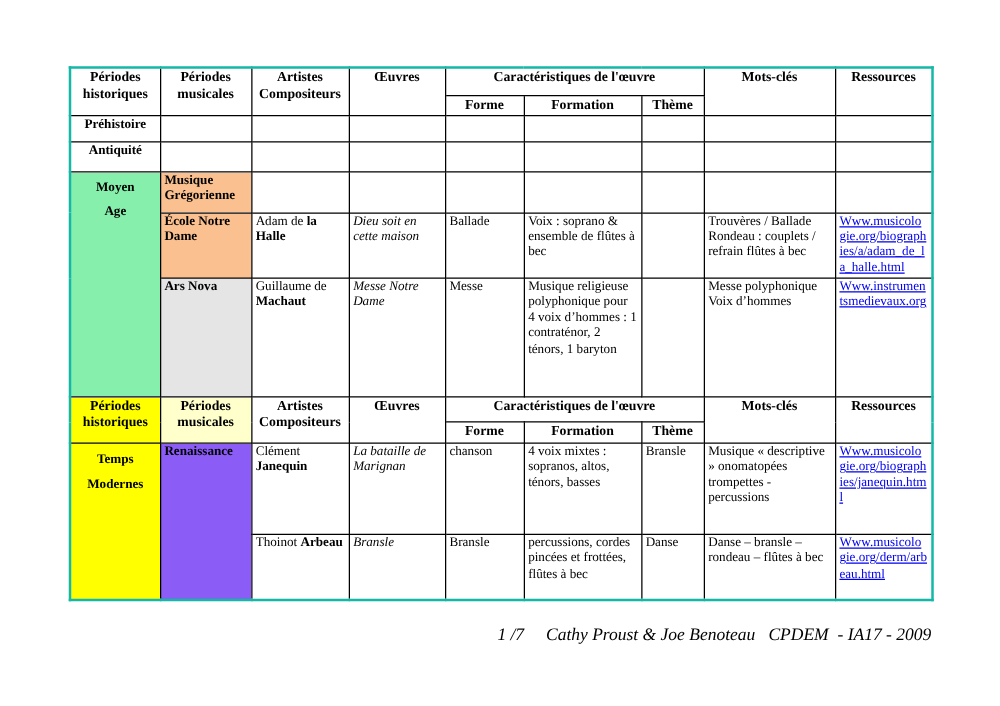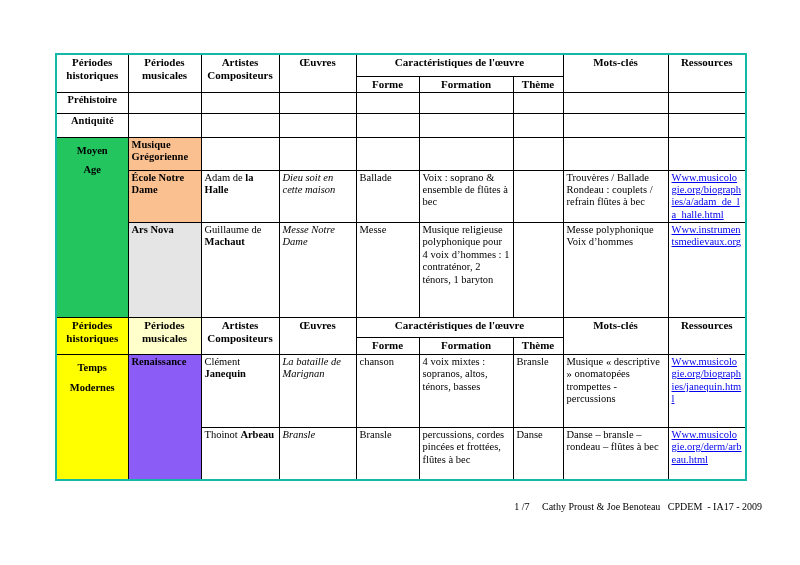--- a/index.html
+++ b/index.html
@@ -31,22 +31,22 @@
   .b  { font-weight:bold; }
   .stacked { white-space:pre-line; line-height:1.9; padding-top:3px; }
   a.rlink { text-decoration:underline; word-break:break-all; cursor:pointer; }
   tr.h1 { height:22px; } tr.h2 { height:16px; }
   tr.rp { height:21px; } tr.ra { height:24px; }
   tr.rg { height:33px; } tr.re { height:52px; }
   tr.rn { height:95px; }
   tr.h3 { height:20px; } tr.h4 { height:17px; }
   tr.rj { height:73px; } tr.rb { height:52px; }
   .footer {
-    position:absolute; top:501px; right:38px;
-    font-size:10px; color:#000; white-space:pre;
+    position:absolute; top:501px; right:55px;
+    font-style:italic; font-size:14px; color:#000; white-space:pre;
   }
 </style>
 </head>
 <body>
 
 <div class="page">
 
   <table class="grid">
     <colgroup>
       <col style="width:72px">
@@ -94,21 +94,21 @@
       <td></td>
       <td></td>
       <td></td>
       <td></td>
       <td></td>
       <td></td>
       <td></td>
     </tr>
 
     <tr class="rg">
-      <td rowspan="3" class="c1 stacked" style="background-color: #22c55e;">Moyen
+      <td rowspan="3" class="c1 stacked" style="background-color: #86efac;">Moyen
 Age</td>
       <td class="c2" style="background-color: rgb(250, 192, 144);">Musique Grégorienne</td>
       <td></td>
       <td></td>
       <td></td>
       <td></td>
       <td></td>
       <td></td>
       <td></td>
     </tr>

